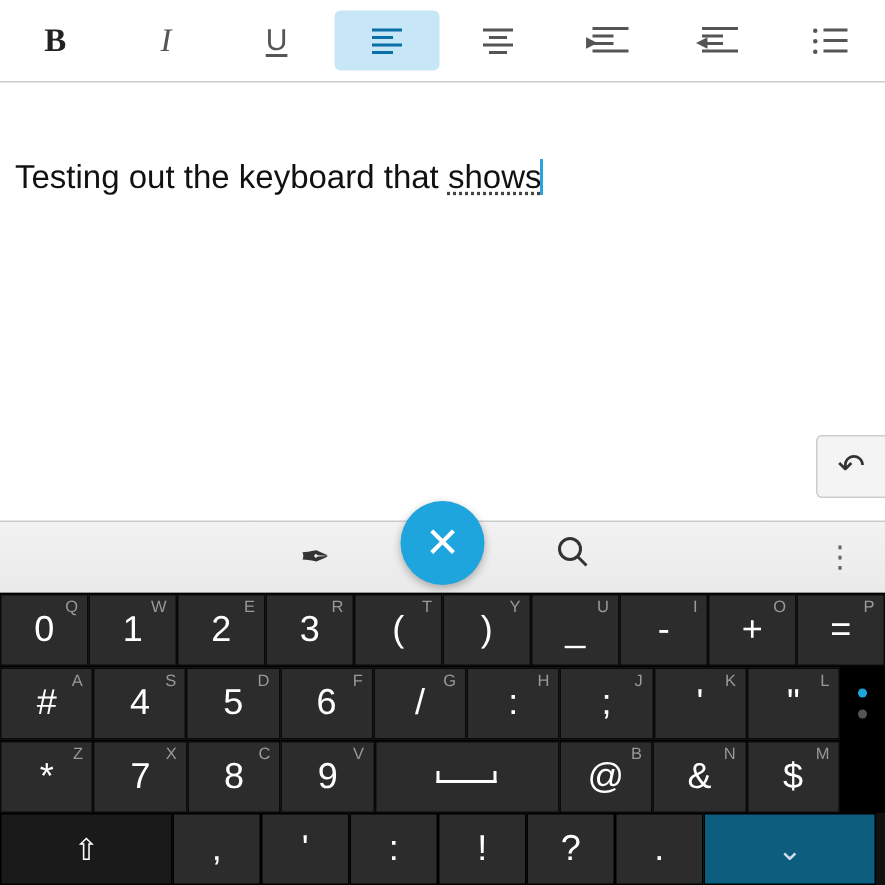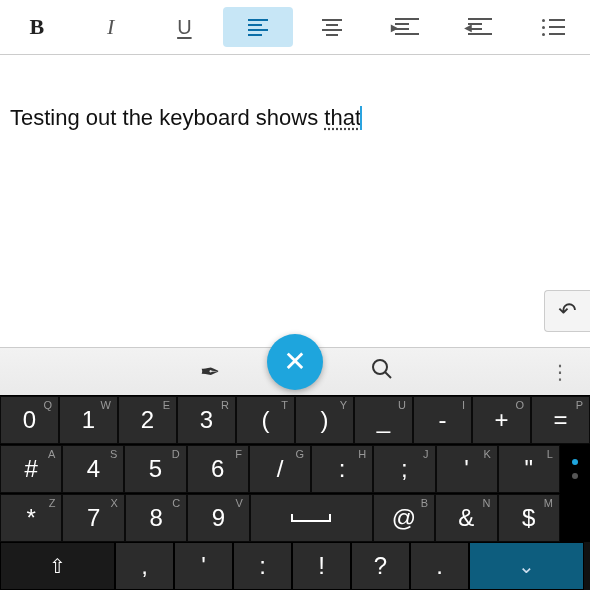--- a/index.html
+++ b/index.html
@@ -128,21 +128,21 @@
         </div>
       <div class="row">
           <span class="dot"></span>
           <span class="line"></span>
         </div>
     </div>
   </div>
 </div>
 
 <div class="editor">
-  <span class="editor-text">Testing out the keyboard shows </span><span class="underlined-word">that</span><span class="cursor"></span>
+  <span class="editor-text">Testing out the keyboard that </span><span class="underlined-word">shows</span><span class="cursor"></span>
   <div class="undo-btn">
       <span>↶</span>
     </div>
 </div>
 
 <div class="suggest-bar">
   <span class="pen-icon">✒</span>
   <div class="close-btn">
       <span>✕</span>
     </div>

